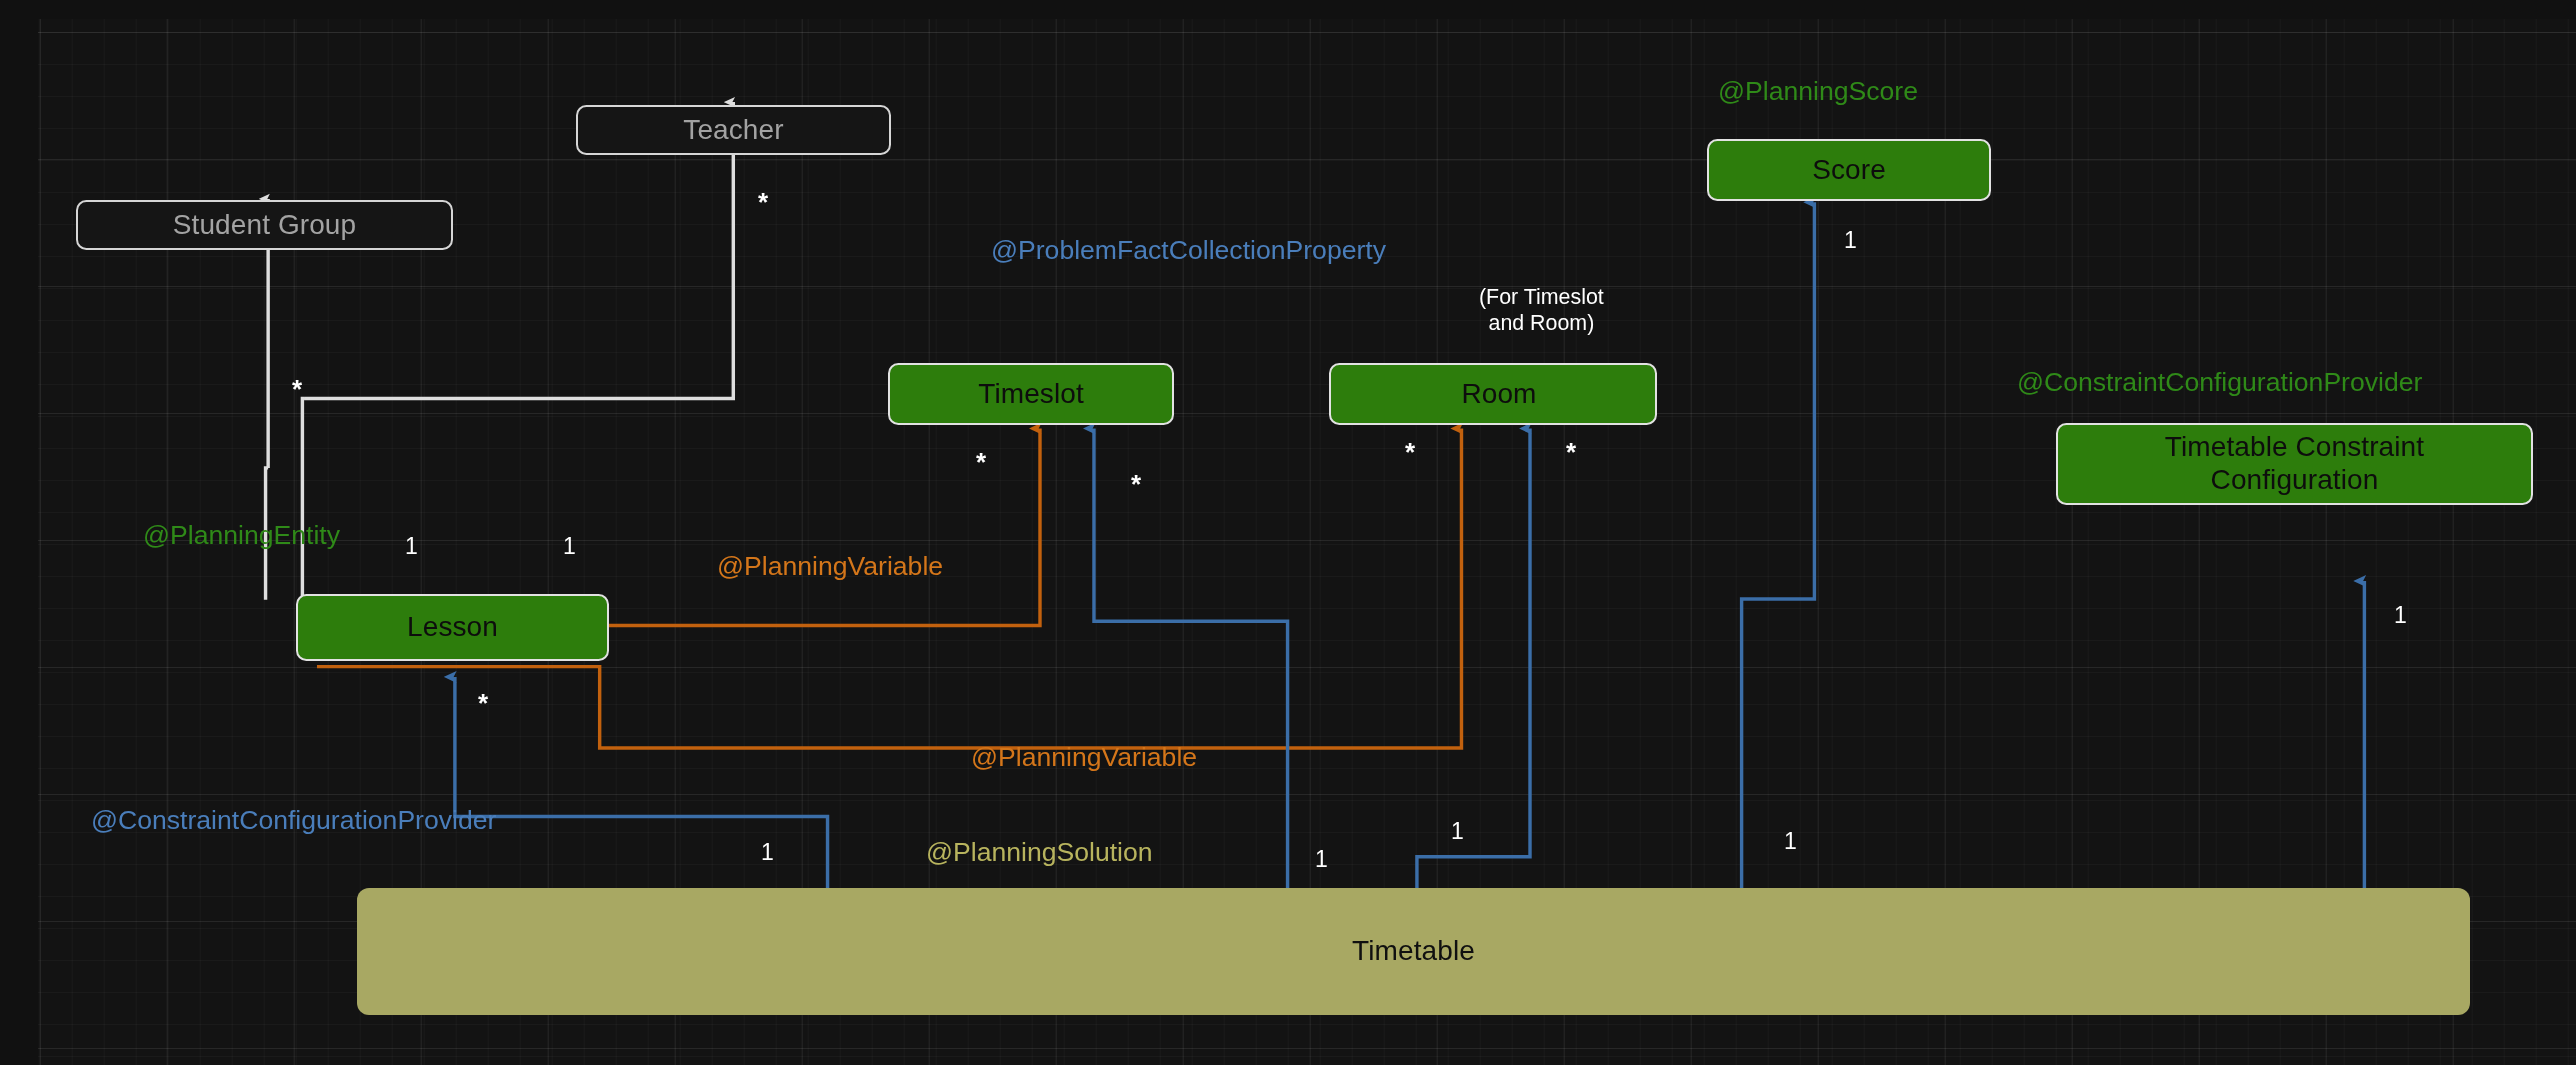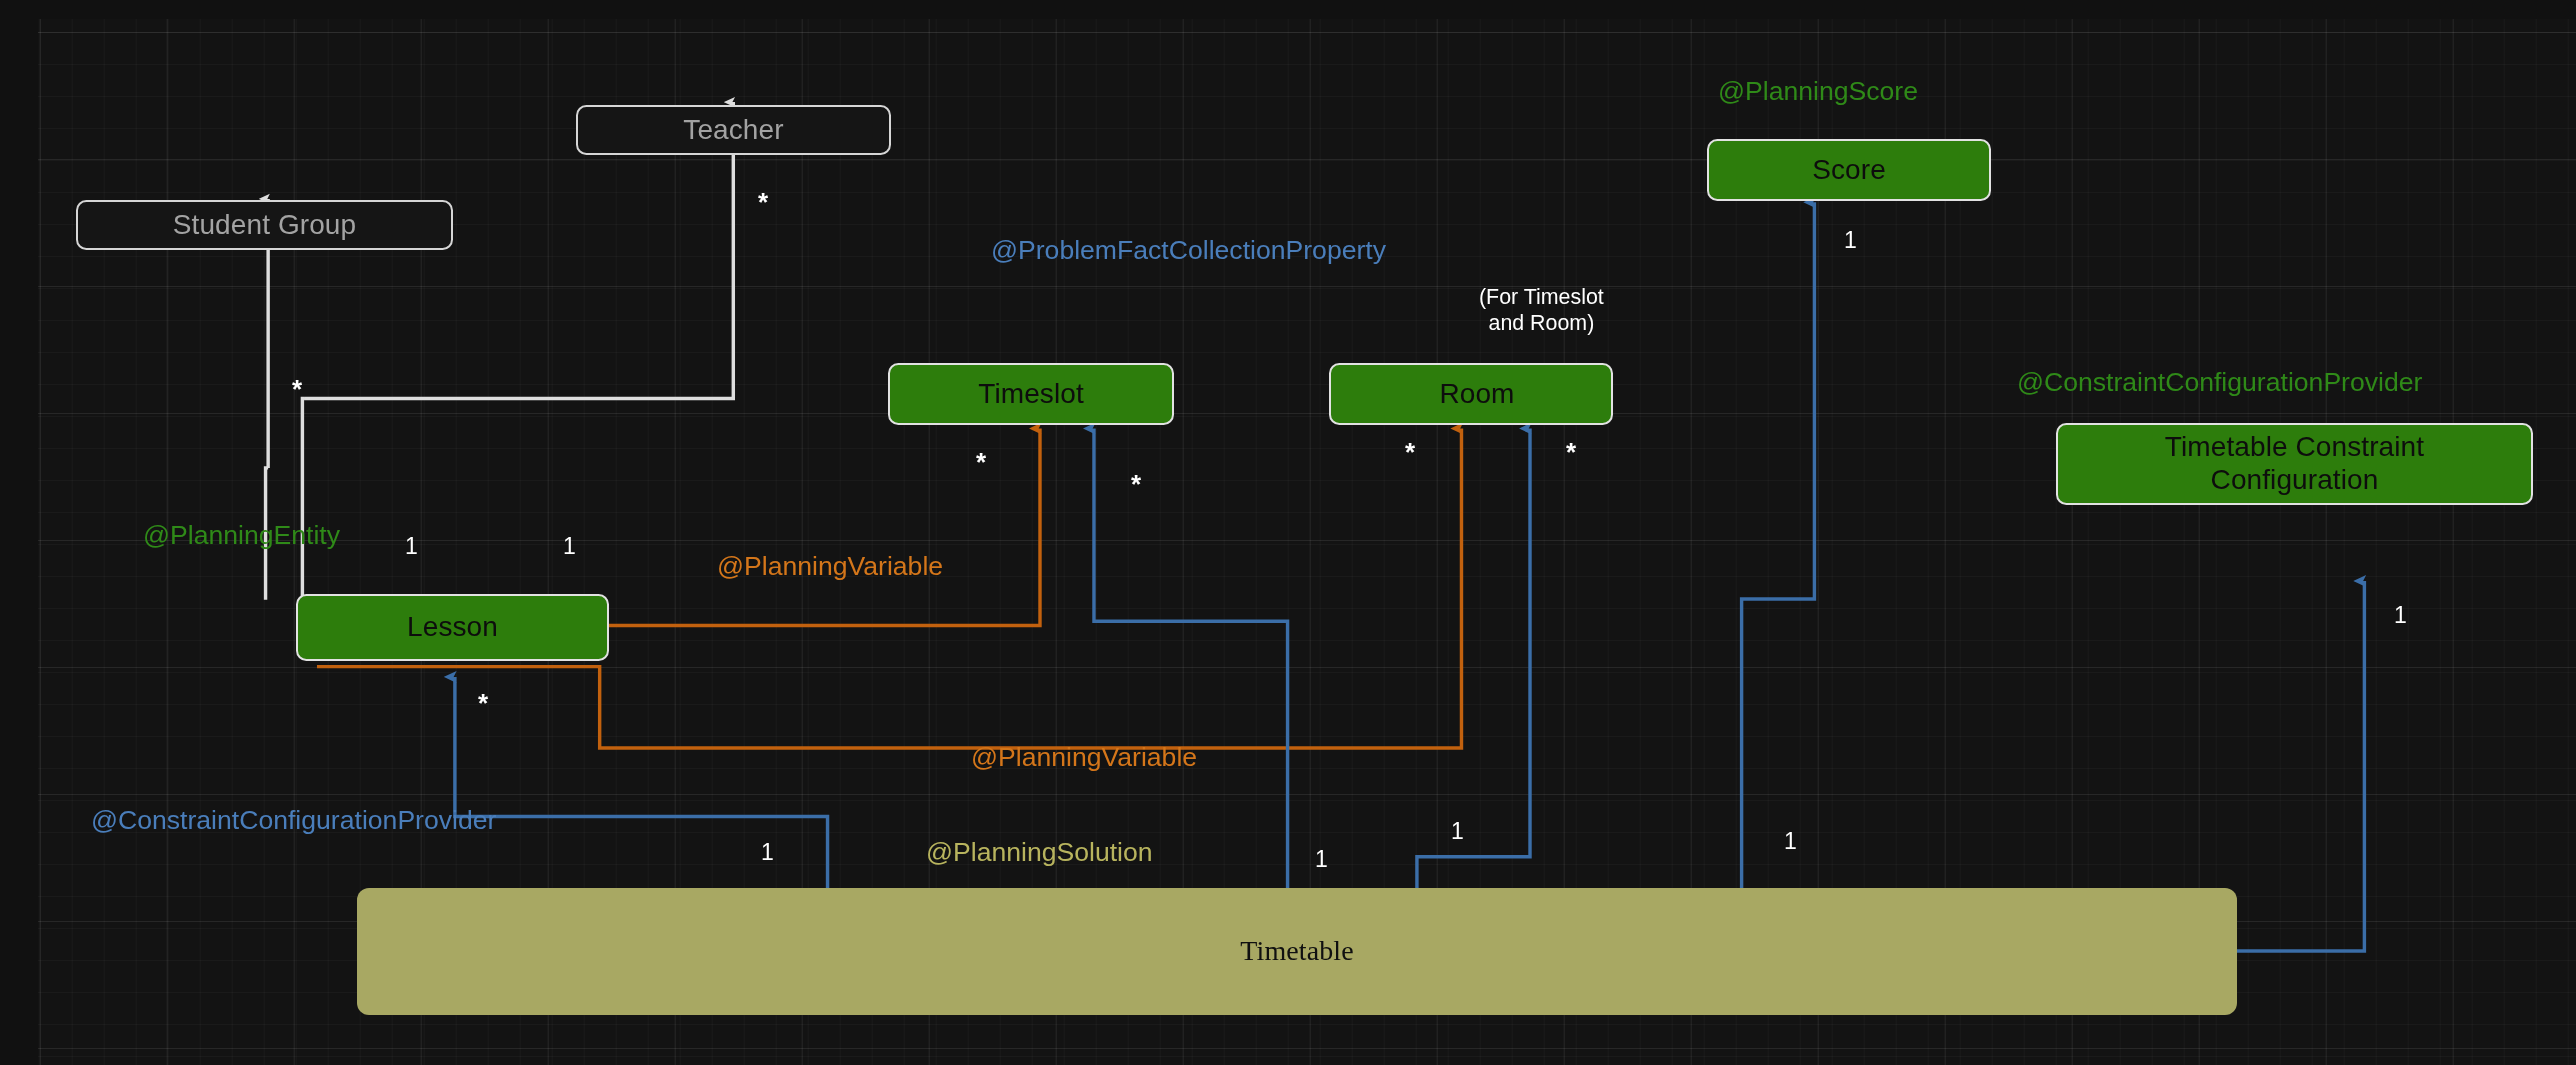--- a/index.html
+++ b/index.html
@@ -134,38 +134,38 @@
   </div>
 
   <div class="node green" style="left:888px;top:363px;width:286px;height:62px;font-size:28px;">
     <span>Timeslot</span>
   </div>
 
   <div class="node fact" style="left:76px;top:200px;width:377px;height:50px;font-size:28px;">
     <span>Student Group</span>
   </div>
 
-  <div class="node green" style="left:1329px;top:363px;width:284px;height:62px;font-size:28px;padding-left:12px;">
+  <div class="node green" style="left:1329px;top:363px;width:328px;height:62px;font-size:28px;padding-left:12px;">
     <span>Room</span>
   </div>
 
   <div class="node green" style="left:1707px;top:139px;width:284px;height:62px;font-size:28px;">
     <span>Score</span>
   </div>
 
   <div class="node green" style="left:2056px;top:423px;width:477px;height:82px;font-size:28px;">
     <span>Timetable Constraint
 Configuration</span>
   </div>
 
   <div class="node green" style="left:296px;top:594px;width:313px;height:67px;font-size:28px;">
     <span>Lesson</span>
   </div>
 
-  <div class="node solution" style="left:357px;top:888px;width:1880px;height:127px;font-size:28px;font-family:Liberation Serif, serif;">
+  <div class="node solution" style="left:357px;top:888px;width:2113px;height:127px;font-size:28px;">
     <span>Timetable</span>
   </div>
 
   <div class="lbl green" style="left:1718px;top:76px;font-size:26.6px;">@PlanningScore</div>
 
   <div class="lbl blue" style="left:991px;top:235px;font-size:26.6px;">@ProblemFactCollectionProperty</div>
 
   <div class="lbl white" style="left:1479px;top:285px;font-size:21.4px;text-align:center;">(For Timeslot
 and Room)</div>
 

